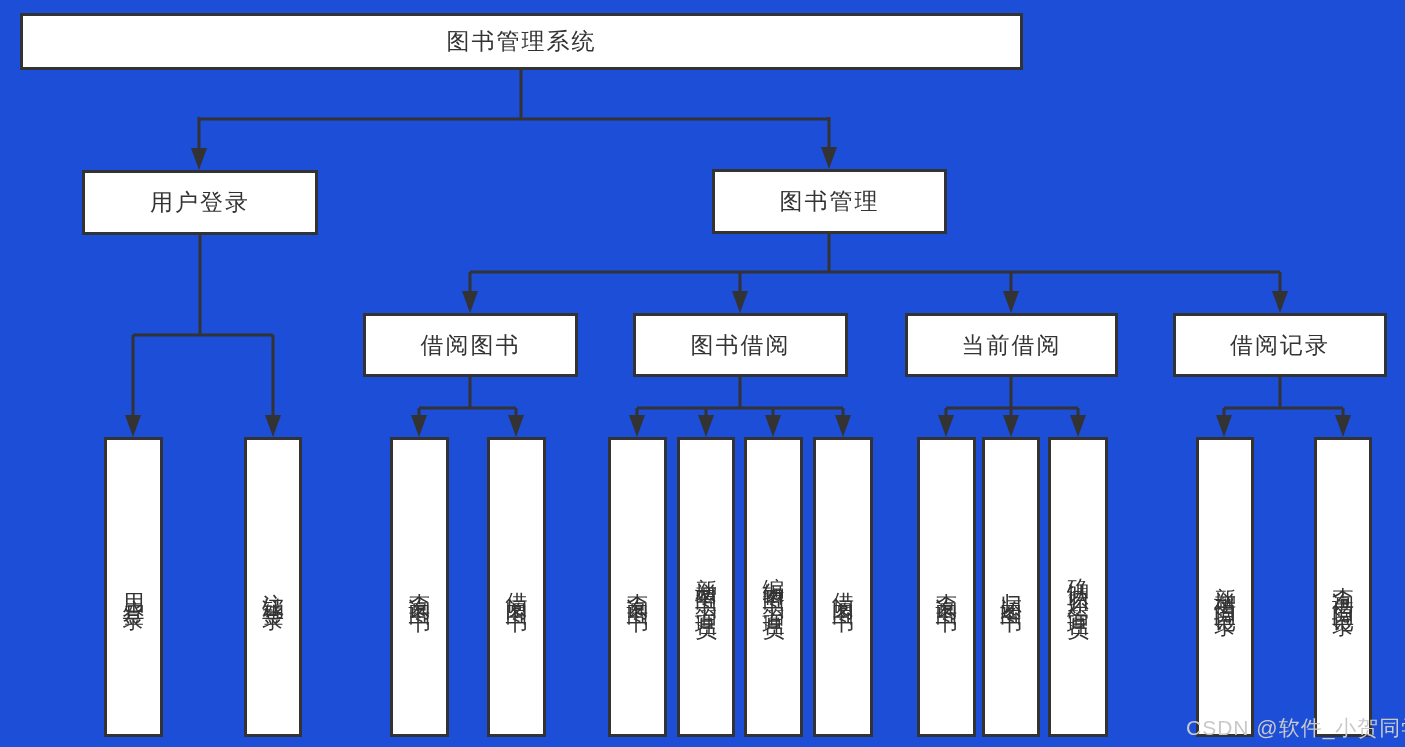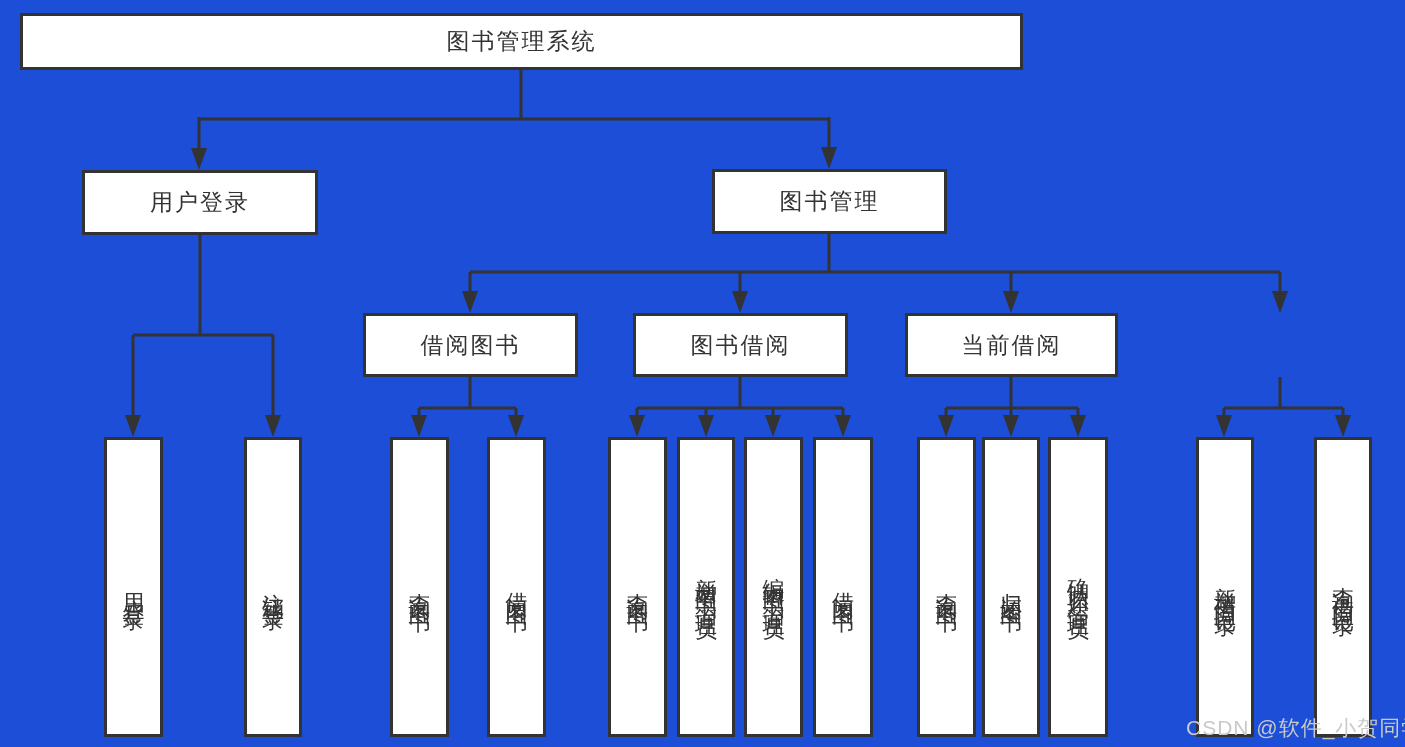--- a/index.html
+++ b/index.html
@@ -110,20 +110,23 @@
 
   <div class="node h" style="left:363px; top:313px; width:215px; height:64px;">
     <span>借阅图书</span>
   </div>
   <div class="node h" style="left:905px; top:313px; width:213px; height:64px;">
     <span>当前借阅</span>
   </div>
   <div class="node h" style="left:633px; top:313px; width:215px; height:64px;">
     <span>图书借阅</span>
   </div>
+  <div class="node h" style="left:1173px; top:313px; width:214px; height:64px;">
+    <span>借阅记录</span>
+  </div>
 
   <div class="node v" style="left:104px; top:437px; width:59px; height:300px;">
     <span>用户登录</span>
   </div>
   <div class="node v" style="left:244px; top:437px; width:58px; height:300px;">
     <span>注销登录</span>
   </div>
 
   <div class="node v" style="left:390px; top:437px; width:59px; height:300px;">
     <span>查询图书</span>

